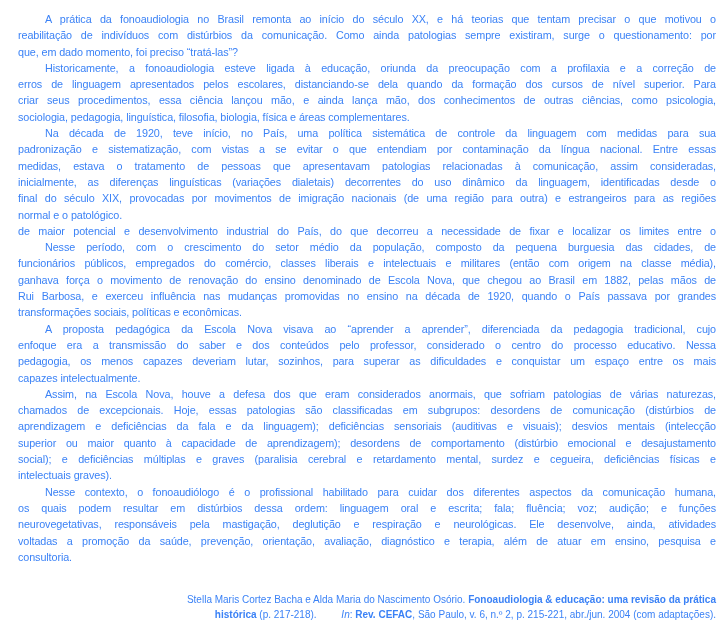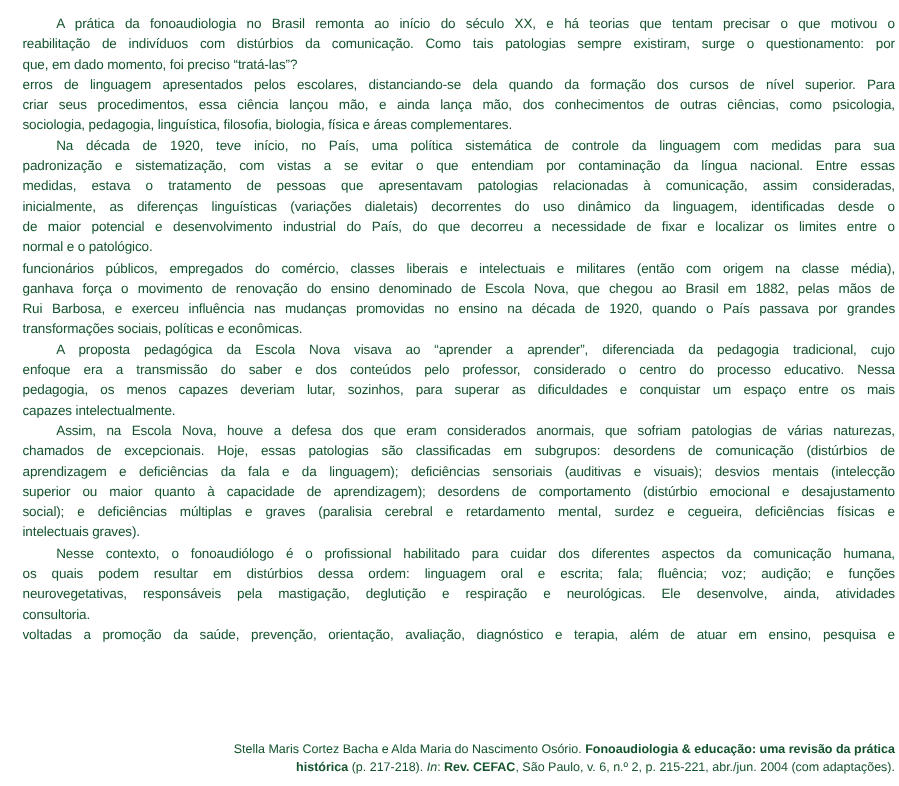--- a/index.html
+++ b/index.html
@@ -39,56 +39,59 @@
     right: 3px;
     top: 593px;
     text-align: right;
     text-align-last: right;
     font-size: 10px;
     line-height: 14.5px;
   }
   .cite-line { white-space: nowrap; }
   .seg-r { font-weight: normal; }
   .seg-b { font-weight: bold; }
-  .seg-i { font-style: italic; }
+  .seg-i { font-style: italic; margin-left: 22px; }
 </style>
 </head>
 <body>
 
-<div class="page" style="background: rgb(255, 255, 255); color: #14532d;">
+<div class="page" style="background: rgb(255, 255, 255); color: #3b82f6;">
   <div class="text-body" id="text-body">
       <div class="line indent"><span>A prática da fonoaudiologia no Brasil remonta ao início do século XX, e há teorias que tentam precisar o que motivou o</span></div>
-      <div class="line"><span>reabilitação de indivíduos com distúrbios da comunicação. Como tais patologias sempre existiram, surge o questionamento: por</span></div>
+      <div class="line"><span>reabilitação de indivíduos com distúrbios da comunicação. Como ainda patologias sempre existiram, surge o questionamento: por</span></div>
       <div class="line end"><span>que, em dado momento, foi preciso “tratá-las”?</span></div>
+      <div class="line indent"><span>Historicamente, a fonoaudiologia esteve ligada à educação, oriunda da preocupação com a profilaxia e a correção de</span></div>
       <div class="line"><span>erros de linguagem apresentados pelos escolares, distanciando-se dela quando da formação dos cursos de nível superior. Para</span></div>
       <div class="line"><span>criar seus procedimentos, essa ciência lançou mão, e ainda lança mão, dos conhecimentos de outras ciências, como psicologia,</span></div>
       <div class="line end"><span>sociologia, pedagogia, linguística, filosofia, biologia, física e áreas complementares.</span></div>
       <div class="line indent"><span>Na década de 1920, teve início, no País, uma política sistemática de controle da linguagem com medidas para sua</span></div>
       <div class="line"><span>padronização e sistematização, com vistas a se evitar o que entendiam por contaminação da língua nacional. Entre essas</span></div>
       <div class="line"><span>medidas, estava o tratamento de pessoas que apresentavam patologias relacionadas à comunicação, assim consideradas,</span></div>
       <div class="line"><span>inicialmente, as diferenças linguísticas (variações dialetais) decorrentes do uso dinâmico da linguagem, identificadas desde o</span></div>
+      <div class="line"><span>final do século XIX, provocadas por movimentos de imigração nacionais (de uma região para outra) e estrangeiros para as regiões</span></div>
+      <div class="line end"><span>normal e o patológico.</span></div>
       <div class="line"><span>de maior potencial e desenvolvimento industrial do País, do que decorreu a necessidade de fixar e localizar os limites entre o</span></div>
-      <div class="line end"><span>normal e o patológico.</span></div>
+      <div class="line indent"><span>Nesse período, com o crescimento do setor médio da população, composto da pequena burguesia das cidades, de</span></div>
       <div class="line"><span>funcionários públicos, empregados do comércio, classes liberais e intelectuais e militares (então com origem na classe média),</span></div>
       <div class="line"><span>ganhava força o movimento de renovação do ensino denominado de Escola Nova, que chegou ao Brasil em 1882, pelas mãos de</span></div>
       <div class="line"><span>Rui Barbosa, e exerceu influência nas mudanças promovidas no ensino na década de 1920, quando o País passava por grandes</span></div>
       <div class="line end"><span>transformações sociais, políticas e econômicas.</span></div>
       <div class="line indent"><span>A proposta pedagógica da Escola Nova visava ao “aprender a aprender”, diferenciada da pedagogia tradicional, cujo</span></div>
       <div class="line"><span>enfoque era a transmissão do saber e dos conteúdos pelo professor, considerado o centro do processo educativo. Nessa</span></div>
       <div class="line"><span>pedagogia, os menos capazes deveriam lutar, sozinhos, para superar as dificuldades e conquistar um espaço entre os mais</span></div>
       <div class="line end"><span>capazes intelectualmente.</span></div>
       <div class="line indent"><span>Assim, na Escola Nova, houve a defesa dos que eram considerados anormais, que sofriam patologias de várias naturezas,</span></div>
       <div class="line"><span>chamados de excepcionais. Hoje, essas patologias são classificadas em subgrupos: desordens de comunicação (distúrbios de</span></div>
       <div class="line"><span>aprendizagem e deficiências da fala e da linguagem); deficiências sensoriais (auditivas e visuais); desvios mentais (intelecção</span></div>
       <div class="line"><span>superior ou maior quanto à capacidade de aprendizagem); desordens de comportamento (distúrbio emocional e desajustamento</span></div>
       <div class="line"><span>social); e deficiências múltiplas e graves (paralisia cerebral e retardamento mental, surdez e cegueira, deficiências físicas e</span></div>
       <div class="line end"><span>intelectuais graves).</span></div>
       <div class="line indent"><span>Nesse contexto, o fonoaudiólogo é o profissional habilitado para cuidar dos diferentes aspectos da comunicação humana,</span></div>
       <div class="line"><span>os quais podem resultar em distúrbios dessa ordem: linguagem oral e escrita; fala; fluência; voz; audição; e funções</span></div>
       <div class="line"><span>neurovegetativas, responsáveis pela mastigação, deglutição e respiração e neurológicas. Ele desenvolve, ainda, atividades</span></div>
+      <div class="line"><span>voltadas a promoção da saúde, prevenção, orientação, avaliação, diagnóstico e terapia, além de atuar em ensino, pesquisa e</span></div>
       <div class="line end"><span>consultoria.</span></div>
-      <div class="line"><span>voltadas a promoção da saúde, prevenção, orientação, avaliação, diagnóstico e terapia, além de atuar em ensino, pesquisa e</span></div>
     </div>
   <div class="citation" id="citation">
       <div class="cite-line"><span class="seg-r">Stella Maris Cortez Bacha e Alda Maria do Nascimento Osório. </span><span class="seg-b">Fonoaudiologia &amp; educação: uma revisão da prática</span></div>
       <div class="cite-line"><span class="seg-b">histórica</span><span class="seg-r"> (p. 217-218). </span><span class="seg-i">In</span><span class="seg-r">: </span><span class="seg-b">Rev. CEFAC</span><span class="seg-r">, São Paulo, v. 6, n.º 2, p. 215-221, abr./jun. 2004 (com adaptações).</span></div>
     </div>
 </div>
 
 </body></html>

